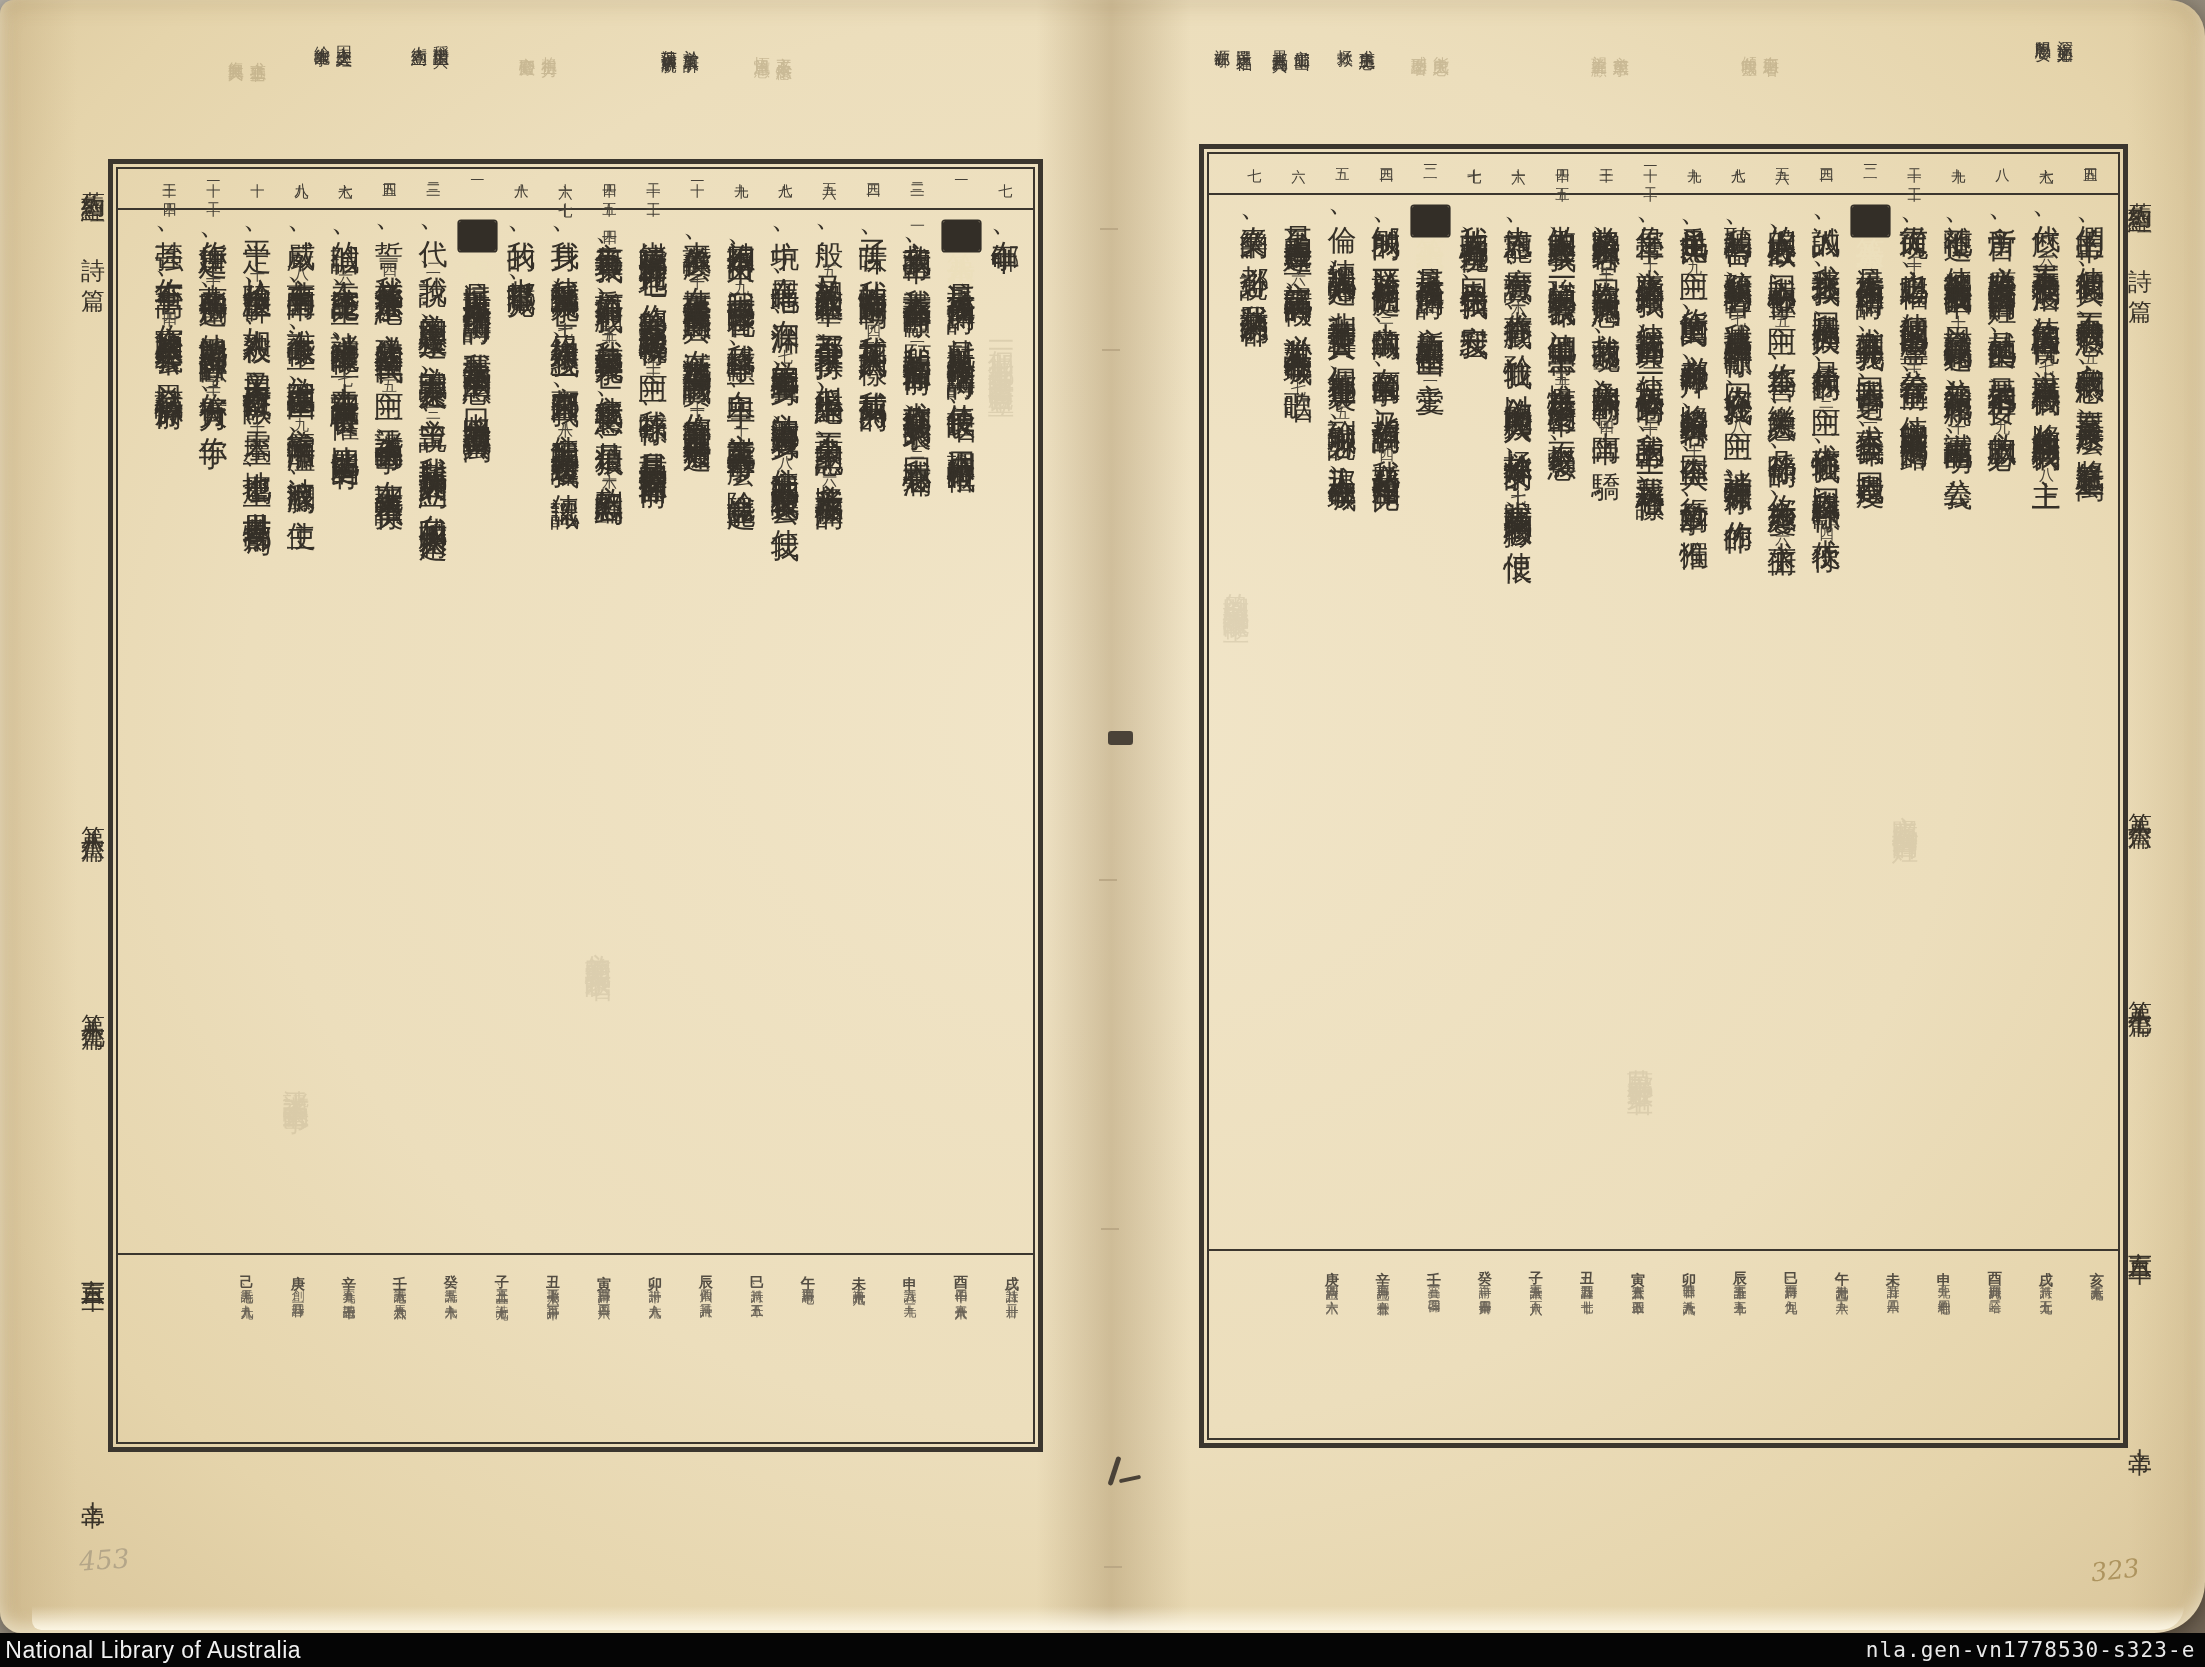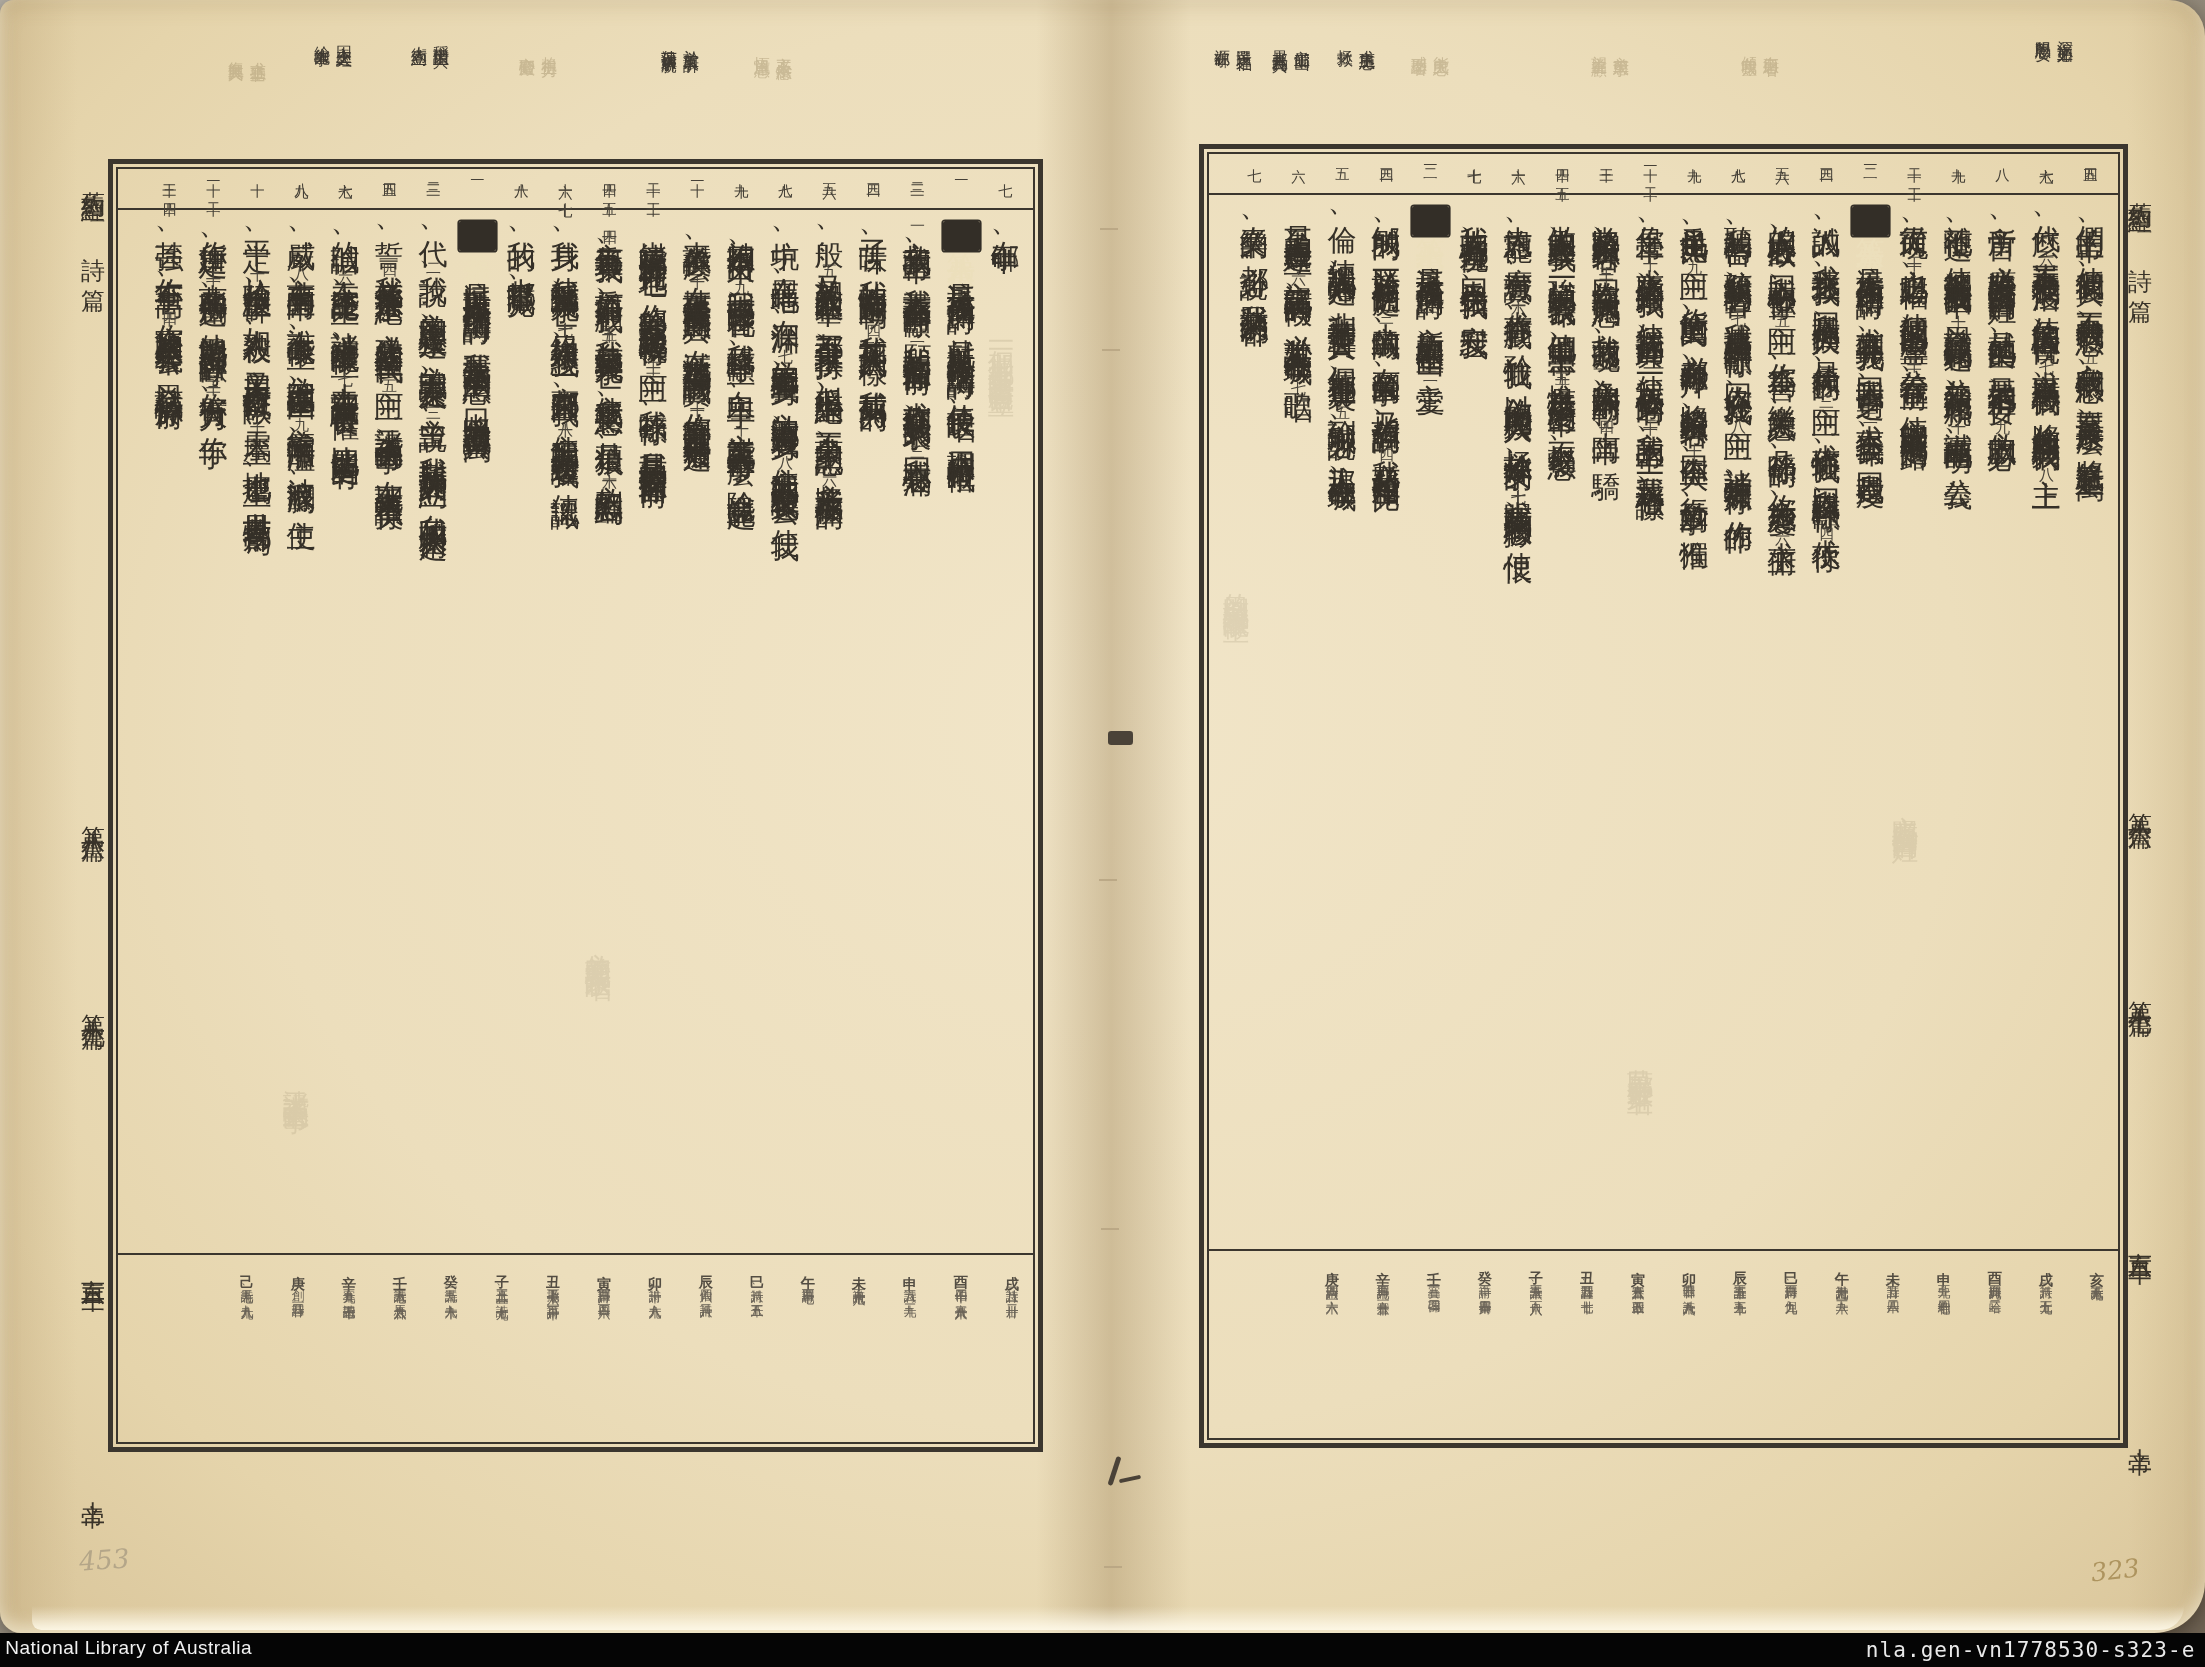--- a/index.html
+++ b/index.html
@@ -19,21 +19,21 @@
         rgba(0,0,0,0) 47%, rgba(160,135,92,.40) 50.4%, rgba(0,0,0,0) 54%,
         rgba(0,0,0,0) 96.5%, rgba(185,160,115,.35) 100%),
       radial-gradient(ellipse at 50% 44%, #f1e5c8 0%, #ecdebc 55%, #e5d4ab 80%, #d9c59a 100%);
     box-shadow: 0 5.3px 21px rgba(30,22,10,.5), inset 0 -7.4px 16px rgba(255,250,230,.6), inset 0 5.3px 21px rgba(120,95,50,.18);
   }
   .paper-bottom-light{position:absolute;left:32px;right:21px;bottom:3.2px;height:24px;
     background:linear-gradient(to bottom,rgba(255,250,232,0),rgba(255,250,234,.85));border-radius:0 0 42px 16px;}
   
   .bar{position:absolute;left:0;top:1633px;width:2205px;height:34px;background:#050505;}
   .bar .wm-left{position:absolute;left:5.3px;top:4.2px;color:#f2f2f2;
-    font-family:"Liberation Sans",sans-serif;font-size:19px;letter-spacing:0.5px;}
+    font-family:"Liberation Sans",sans-serif;font-size:23px;letter-spacing:0.5px;}
   .bar .wm-right{position:absolute;right:9.5px;top:5.3px;color:#e9e9e9;
     font-family:"DejaVu Sans Mono",monospace;font-size:21px;letter-spacing:1.1px;}
   
   .frame{position:absolute;border:5.3px solid #3b362e;}
   .page-left .frame{left:108px;top:159px;width:925px;height:1283px;}
   .page-right .frame{left:1199px;top:144px;width:919px;height:1294px;}
   .frame-inner{position:absolute;inset:3.2px;border:2.1px solid #3b362e;display:flex;flex-direction:column;overflow:hidden;}
   .band{height:39px;border-bottom:2.1px solid #3b362e;display:flex;flex-direction:row-reverse;padding:0 5.3px;}
   .band-cell{width:44px;flex:0 0 44px;writing-mode:vertical-rl;text-orientation:upright;
     font-size:14.3px;line-height:44px;letter-spacing:1.1px;color:#45403700;color:#454037;padding-top:2.6px;}

